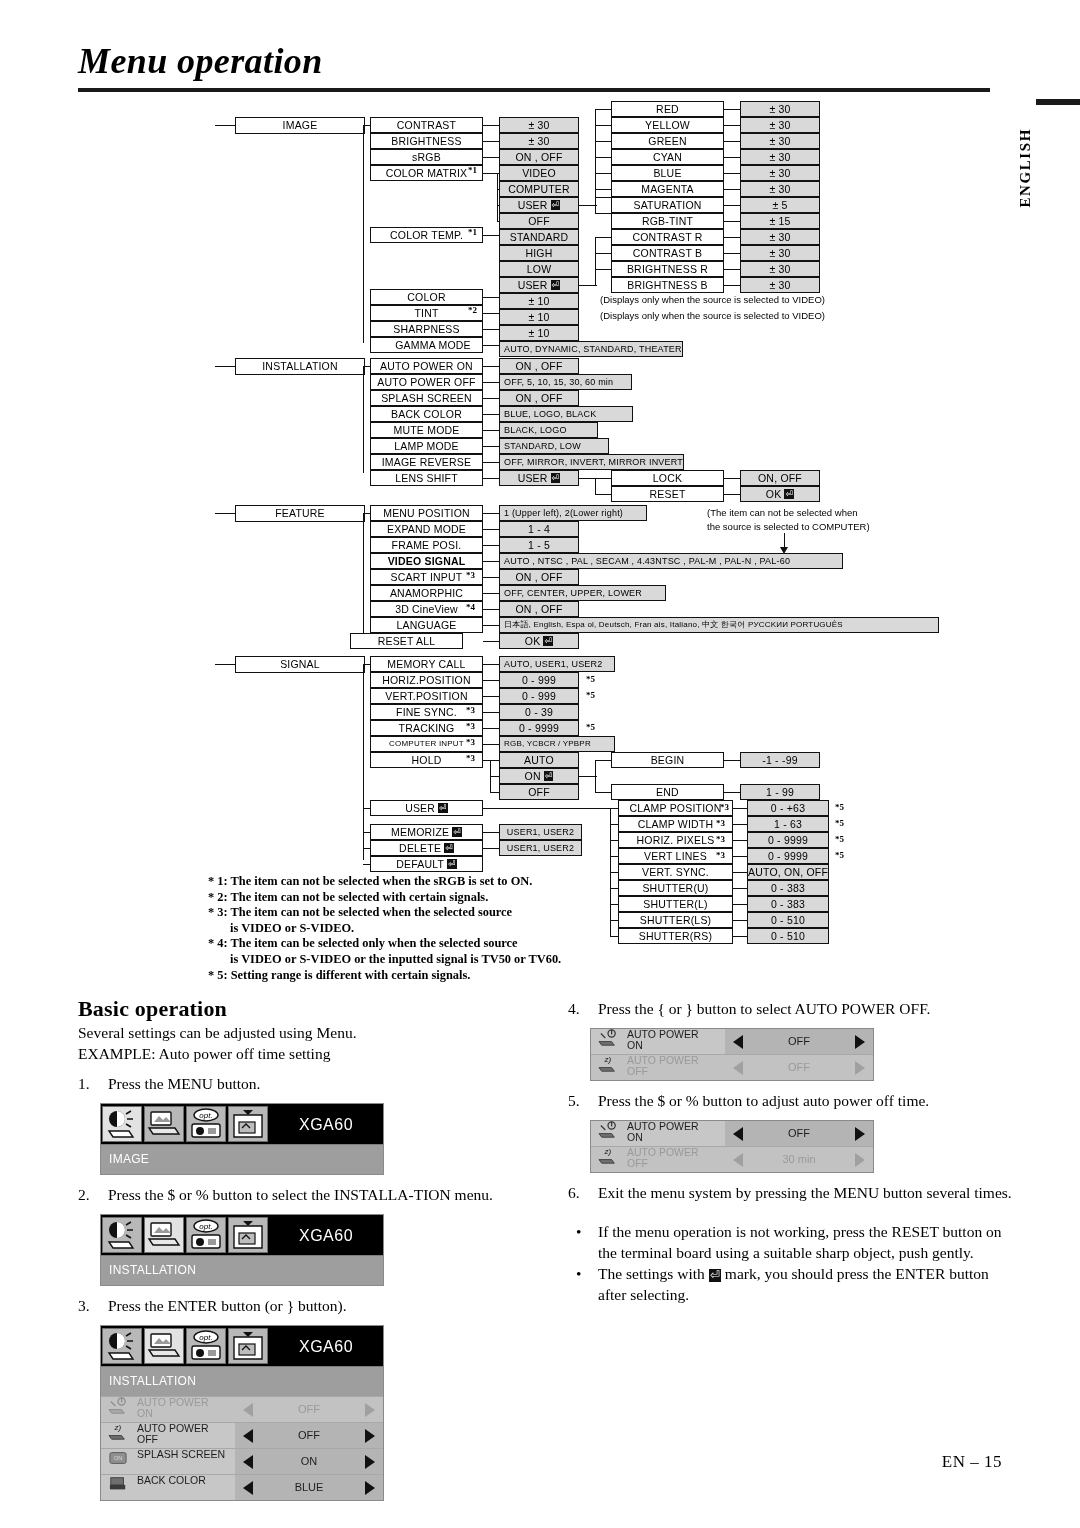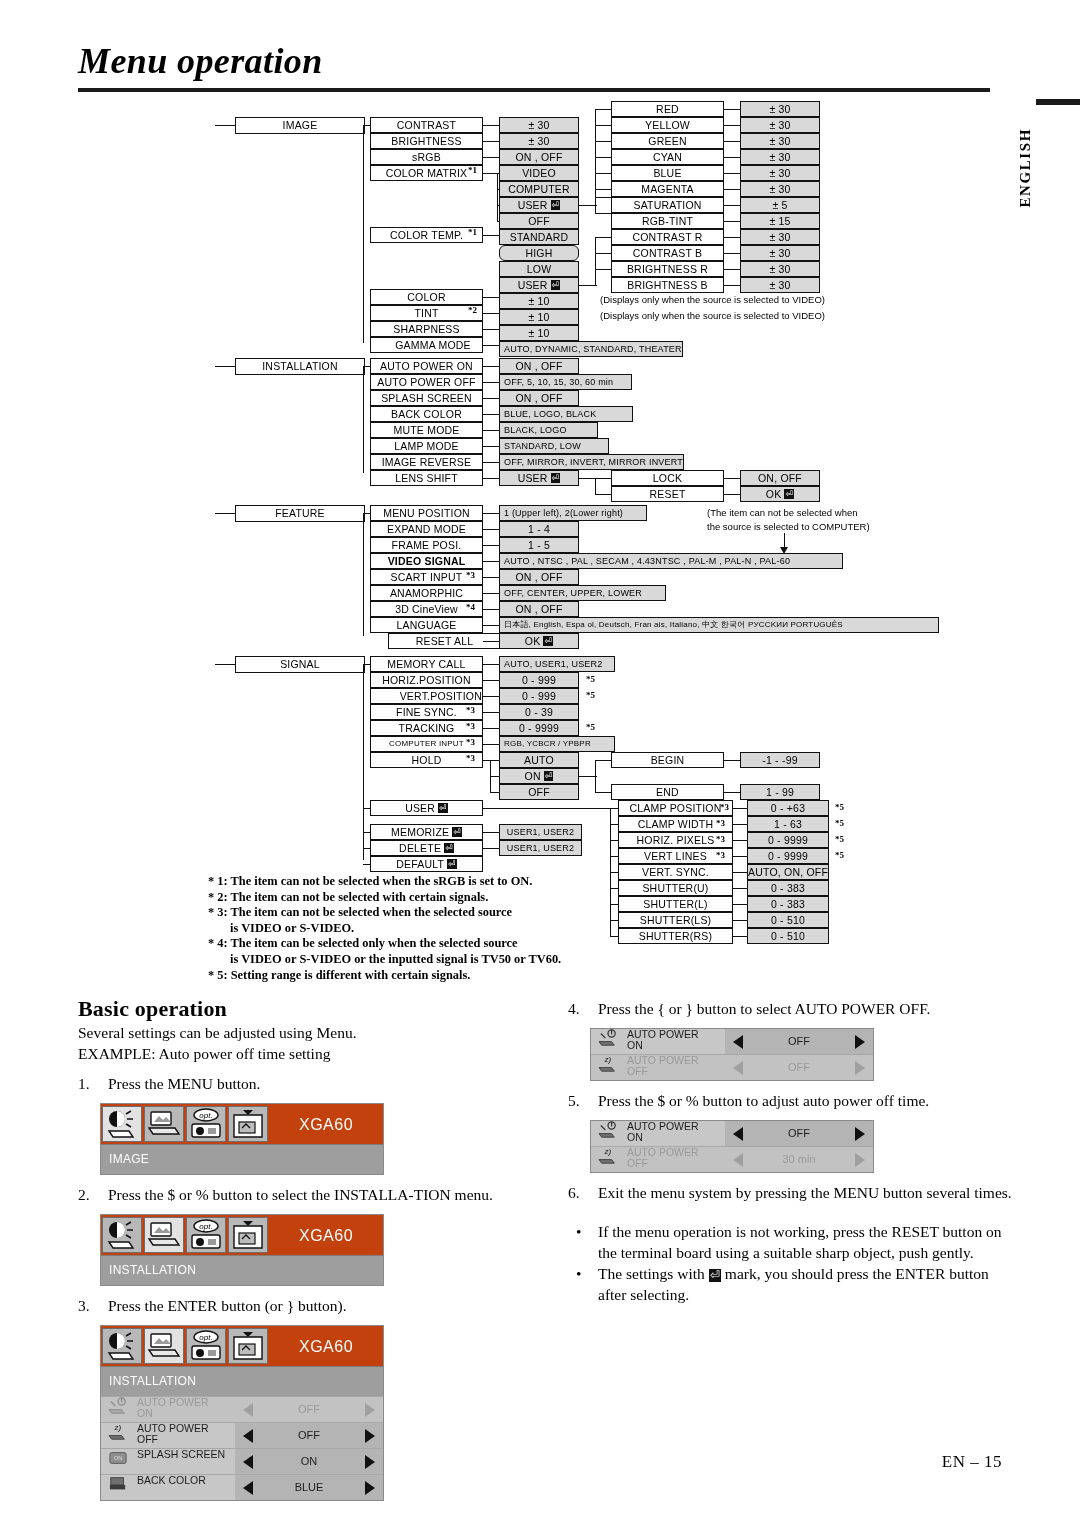--- a/index.html
+++ b/index.html
@@ -58,21 +58,21 @@
   .step{position:relative;padding-left:30px;margin:0;}
   .step .num{position:absolute;left:0;top:0;}
   .bul{position:relative;padding-left:30px;margin:0;}
   .bul .num{position:absolute;left:8px;top:0;}
   .gap{height:9px;}
 
   
   .osd{border:1px solid #8a8a8a;background:#b9b9b9;width:284px;
        font-family:"Liberation Sans","DejaVu Sans",sans-serif;
        box-sizing:border-box;}
-  .osd-top{display:flex;align-items:stretch;background:#c2410c;height:40px;}
+  .osd-top{display:flex;align-items:stretch;background:#000000;height:40px;}
   .osd-ico{width:40px;background:#b8b8b8;border:1px solid #6d6d6d;
            margin:2px 1px;position:relative;box-sizing:border-box;}
   .osd-ico.sel{background:#e2e2e2;}
   .osd-ttl{flex:1;color:#fff;font-size:16px;display:flex;
            align-items:center;justify-content:center;letter-spacing:.5px;}
   .osd-bar{background:#9e9e9e;color:#fff;font-size:12px;padding:4px 8px;
            border-top:1px solid #7d7d7d;letter-spacing:.3px;}
   .osd-row{display:flex;align-items:flex-start;height:25px;
            border-top:1px solid #a8a8a8;background:#c7c7c7;}
   .osd-row.dim{background:#c2c2c2;}
@@ -182,21 +182,21 @@
   <div class="nd g" style="left:499px;top:197px;width:80px;height:16px;">
       <span>USER</span>
       <span class="ent">⏎</span>
     </div>
   <div class="nd g" style="left:499px;top:213px;width:80px;height:16px;">
       <span>OFF</span>
     </div>
   <div class="nd g" style="left:499px;top:229px;width:80px;height:16px;">
       <span>STANDARD</span>
     </div>
-  <div class="nd g" style="left:499px;top:245px;width:80px;height:16px;border-radius:6px;">
+  <div class="nd g" style="left:499px;top:245px;width:80px;height:16px;">
       <span>HIGH</span>
     </div>
   <div class="nd g" style="left:499px;top:261px;width:80px;height:16px;">
       <span>LOW</span>
     </div>
   <div class="nd g" style="left:499px;top:277px;width:80px;height:16px;">
       <span>USER</span>
       <span class="ent">⏎</span>
     </div>
   <div class="nd g" style="left:499px;top:293px;width:80px;height:16px;">
@@ -436,21 +436,21 @@
   <div class="nd" style="left:370px;top:585px;width:113px;height:16px;">
       <span>ANAMORPHIC</span>
     </div>
   <div class="nd" style="left:370px;top:601px;width:113px;height:16px;">
       <span>3D CineView</span>
     </div>
   <div class="sup" style="left:466px;top:602px;">*4</div>
   <div class="nd" style="left:370px;top:617px;width:113px;height:16px;">
       <span>LANGUAGE</span>
     </div>
-  <div class="nd" style="left:388px;top:633px;width:113px;height:16px;">
+  <div class="nd" style="left:350px;top:633px;width:113px;height:16px;">
       <span>RESET ALL</span>
     </div>
 
   <div class="ln lnh" style="left:483px;top:513px;width:16px;"></div>
   <div class="ln lnh" style="left:483px;top:529px;width:16px;"></div>
   <div class="ln lnh" style="left:483px;top:545px;width:16px;"></div>
   <div class="ln lnh" style="left:483px;top:561px;width:16px;"></div>
   <div class="ln lnh" style="left:483px;top:577px;width:16px;"></div>
   <div class="ln lnh" style="left:483px;top:593px;width:16px;"></div>
   <div class="ln lnh" style="left:483px;top:609px;width:16px;"></div>
@@ -497,21 +497,21 @@
     </div>
   <div class="ln lnh" style="left:365px;top:664px;width:20px;"></div>
   <div class="ln lnv" style="left:363px;top:664px;height:196px;"></div>
 
   <div class="nd" style="left:370px;top:656px;width:113px;height:16px;">
       <span>MEMORY CALL</span>
     </div>
   <div class="nd" style="left:370px;top:672px;width:113px;height:16px;">
       <span>HORIZ.POSITION</span>
     </div>
-  <div class="nd" style="left:370px;top:688px;width:113px;height:16px;justify-content:flex-end;">
+  <div class="nd" style="left:370px;top:688px;width:113px;height:16px;">
       <span>VERT.POSITION</span>
     </div>
   <div class="nd" style="left:370px;top:704px;width:113px;height:16px;">
       <span>FINE SYNC.</span>
     </div>
   <div class="sup" style="left:466px;top:705px;">*3</div>
   <div class="nd" style="left:370px;top:720px;width:113px;height:16px;">
       <span>TRACKING</span>
     </div>
   <div class="sup" style="left:466px;top:721px;">*3</div>

